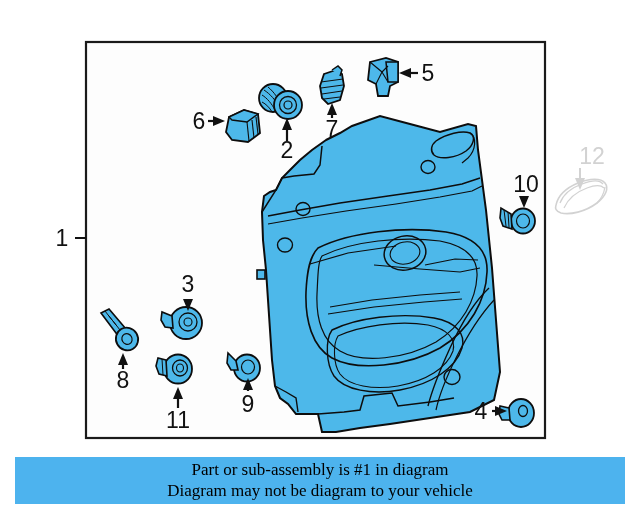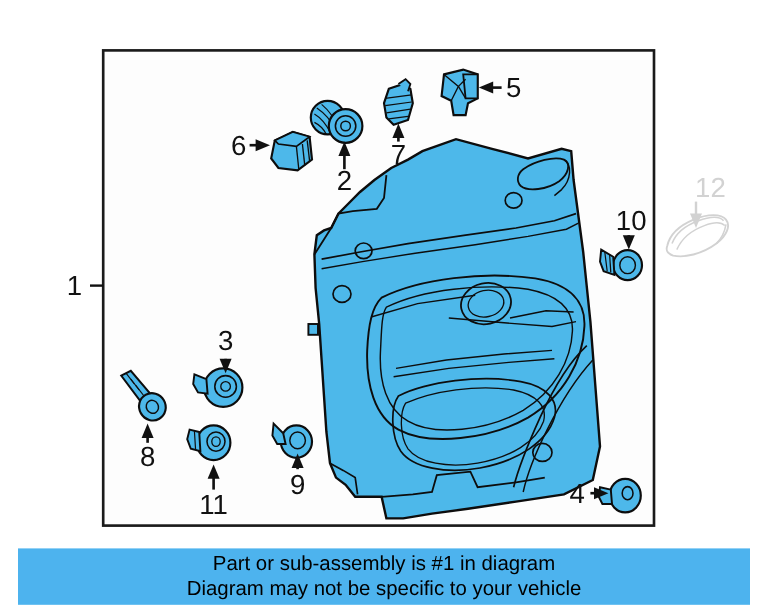--- a/index.html
+++ b/index.html
@@ -39,21 +39,21 @@
     width: 610px;
     height: 47px;
     background: #4db3ee;
     display: flex;
     flex-direction: column;
     align-items: center;
     justify-content: center;
     line-height: 1.18;
   }
   #banner .banner-line {
-    font-family: Liberation Sans, sans-serif;
+    font-family: Liberation Serif, serif;
     font-size: 17px;
     color: #000000;
     white-space: nowrap;
   }
 </style>
 </head>
 <body>
 
 <div id="page">
 
@@ -257,16 +257,16 @@
     <text class="num-label" x="123" y="388" text-anchor="middle">8</text>
     <text class="num-label" x="248" y="412" text-anchor="middle">9</text>
     <text class="num-label" x="526" y="192" text-anchor="middle">10</text>
     <text class="num-label" x="178" y="428" text-anchor="middle">11</text>
     <text class="num-label-muted" x="592" y="164" text-anchor="middle">12</text>
 
   </svg>
 
   <div id="banner">
     <div class="banner-line">Part or sub-assembly is #1 in diagram</div>
-    <div class="banner-line">Diagram may not be specific to your vehicle</div>
+    <div class="banner-line">Diagram may not be diagram to your vehicle</div>
   </div>
 
 </div>
 
 </body></html>

